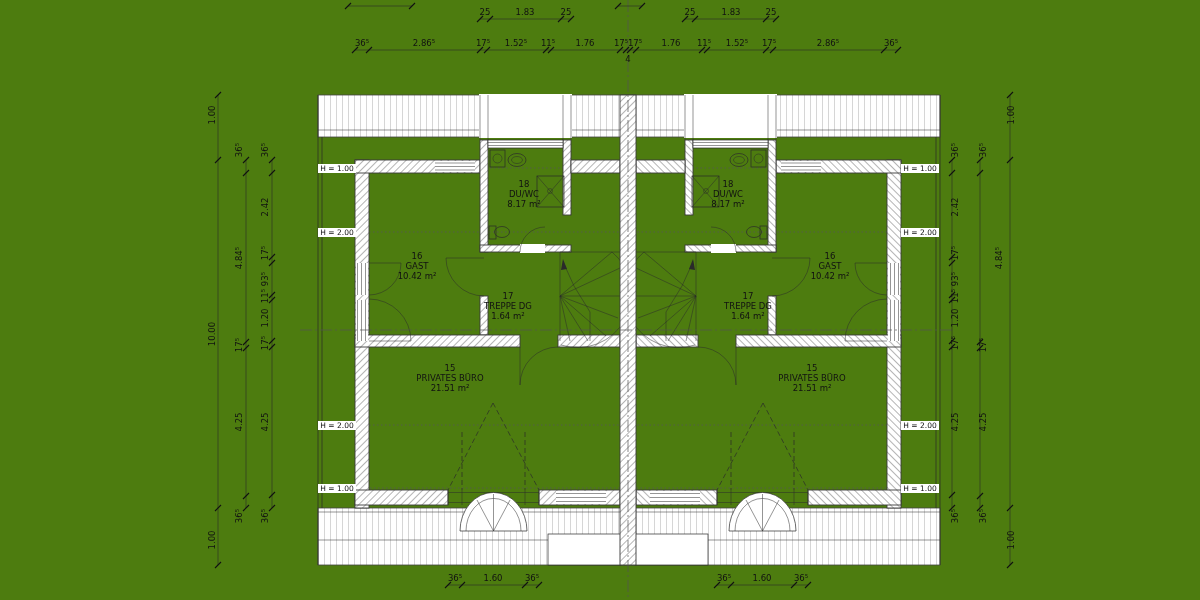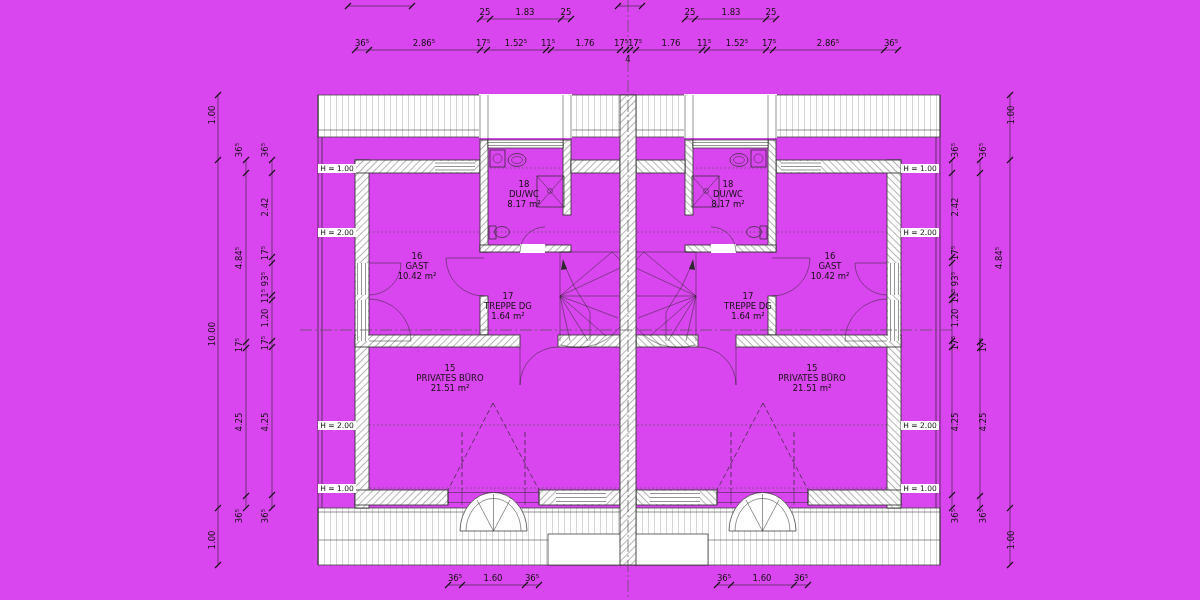--- a/index.html
+++ b/index.html
@@ -1,16 +1,16 @@
 <!DOCTYPE html>
 <html><head>
 <meta charset="utf-8">
 <style>
   html,body{margin:0;padding:0;background:#fff;}
-  .canvas{width:1200px;height:600px;position:relative;background:#d946ef;overflow:hidden;
+  .canvas{width:1200px;height:600px;position:relative;background:#4d7c0f;overflow:hidden;
           font-family:"DejaVu Sans",sans-serif;}
   svg{display:block;}
   .w{fill:url(#hatch);stroke:#3a3a3a;stroke-width:0.9;}
   .med{stroke:#2a2a2a;stroke-width:0.7;fill:none;}
   .thin{stroke:#2a2a2a;stroke-width:0.5;fill:none;}
   .white{fill:#fff;stroke:none;}
   .whiteln{fill:#fff;stroke:#2a2a2a;stroke-width:0.7;}
   .dash{stroke:#2a2a2a;stroke-width:0.7;fill:none;stroke-dasharray:5 3;}
   .dot{stroke:#555;stroke-width:0.8;fill:none;stroke-dasharray:1.5 2.5;}
   .dashdot{stroke:#555;stroke-width:0.7;fill:none;stroke-dasharray:12 3 2 3;}

